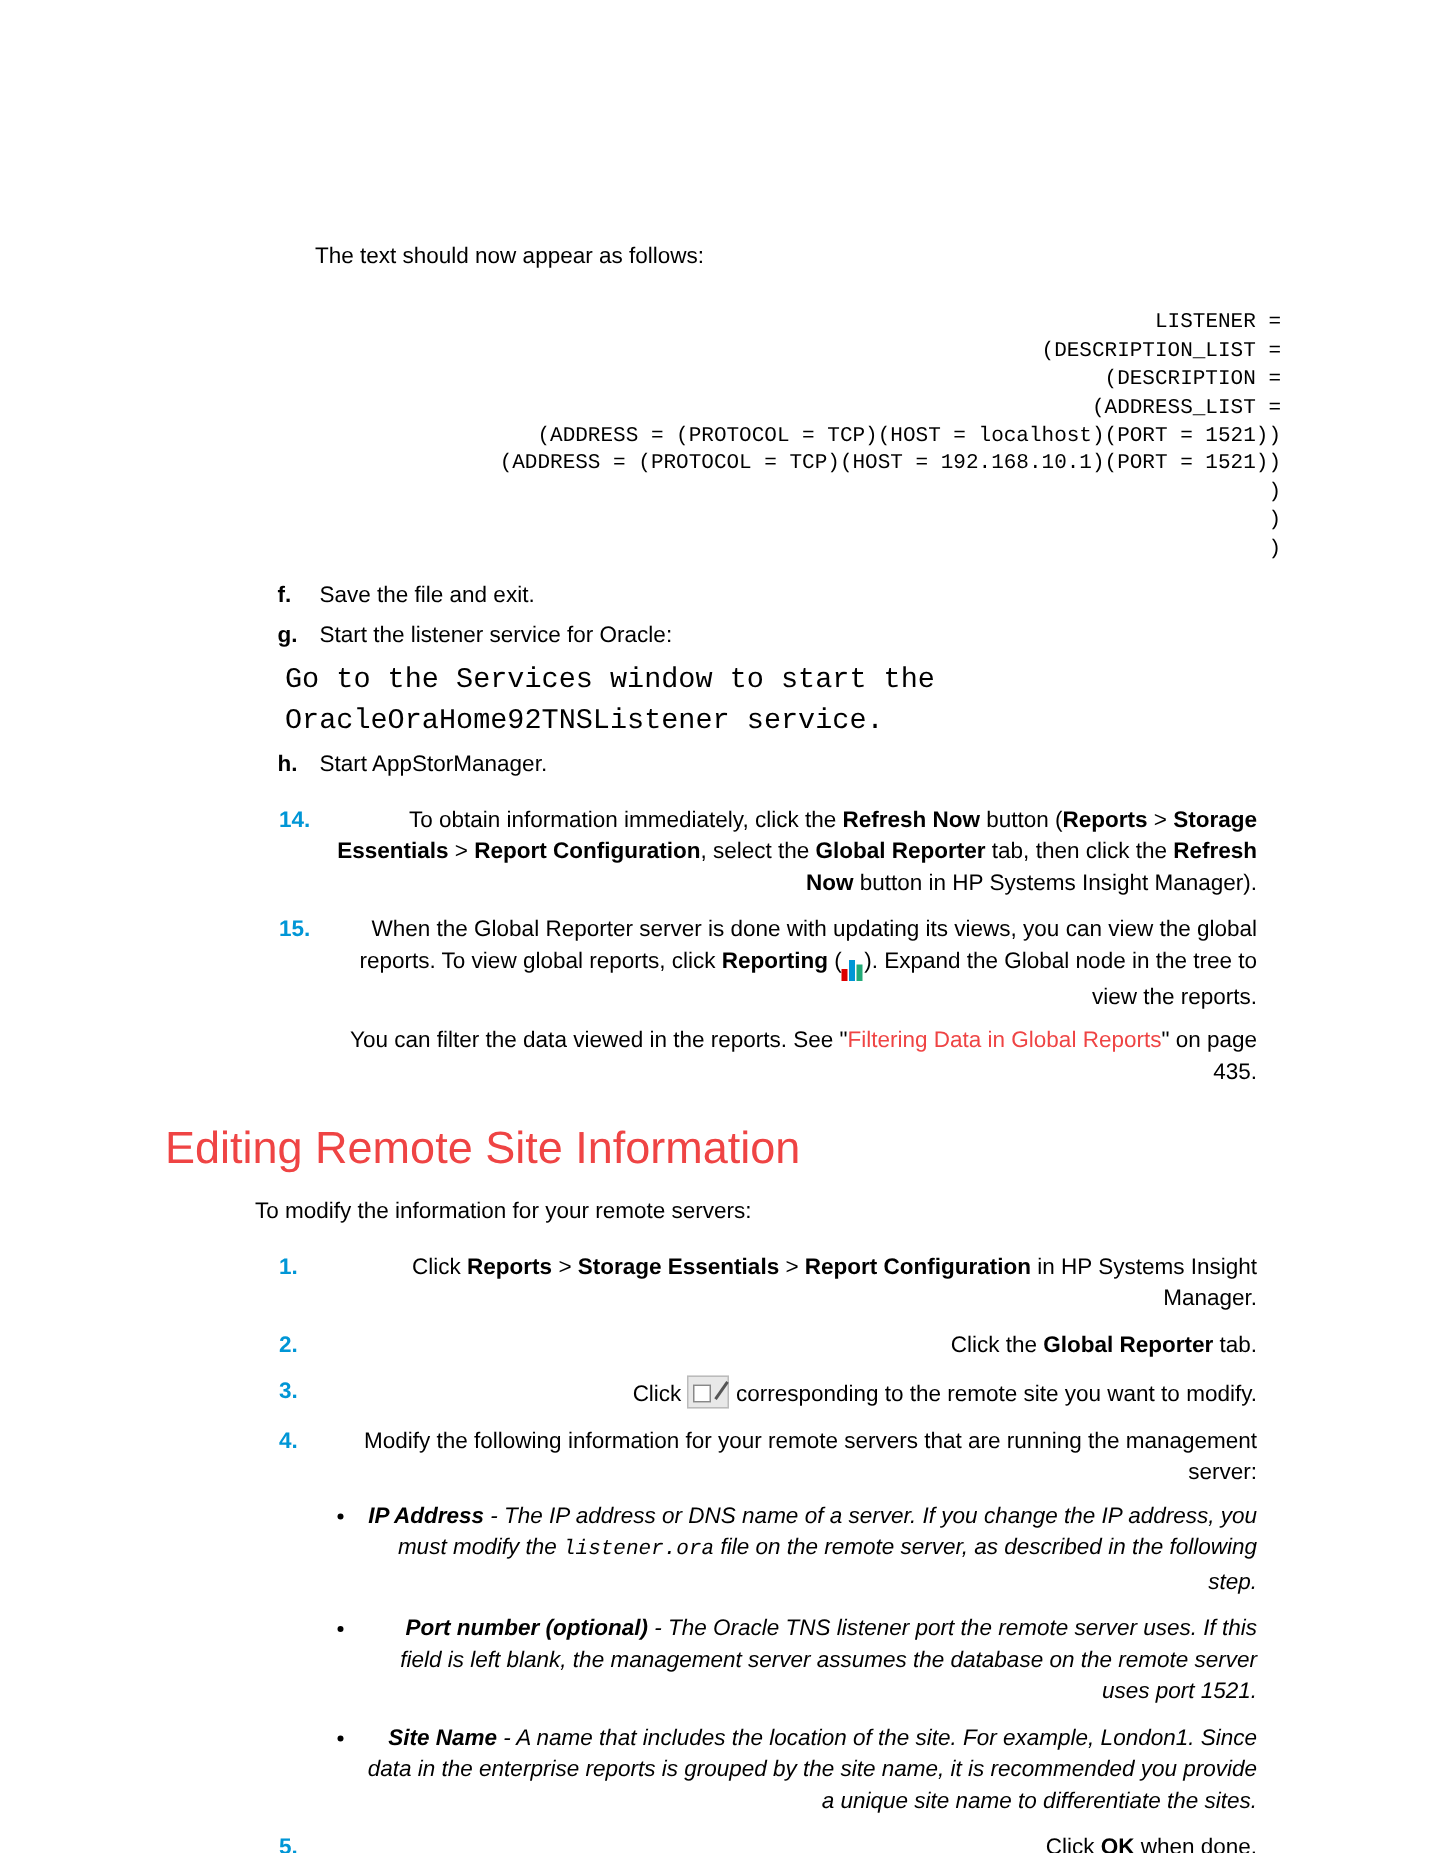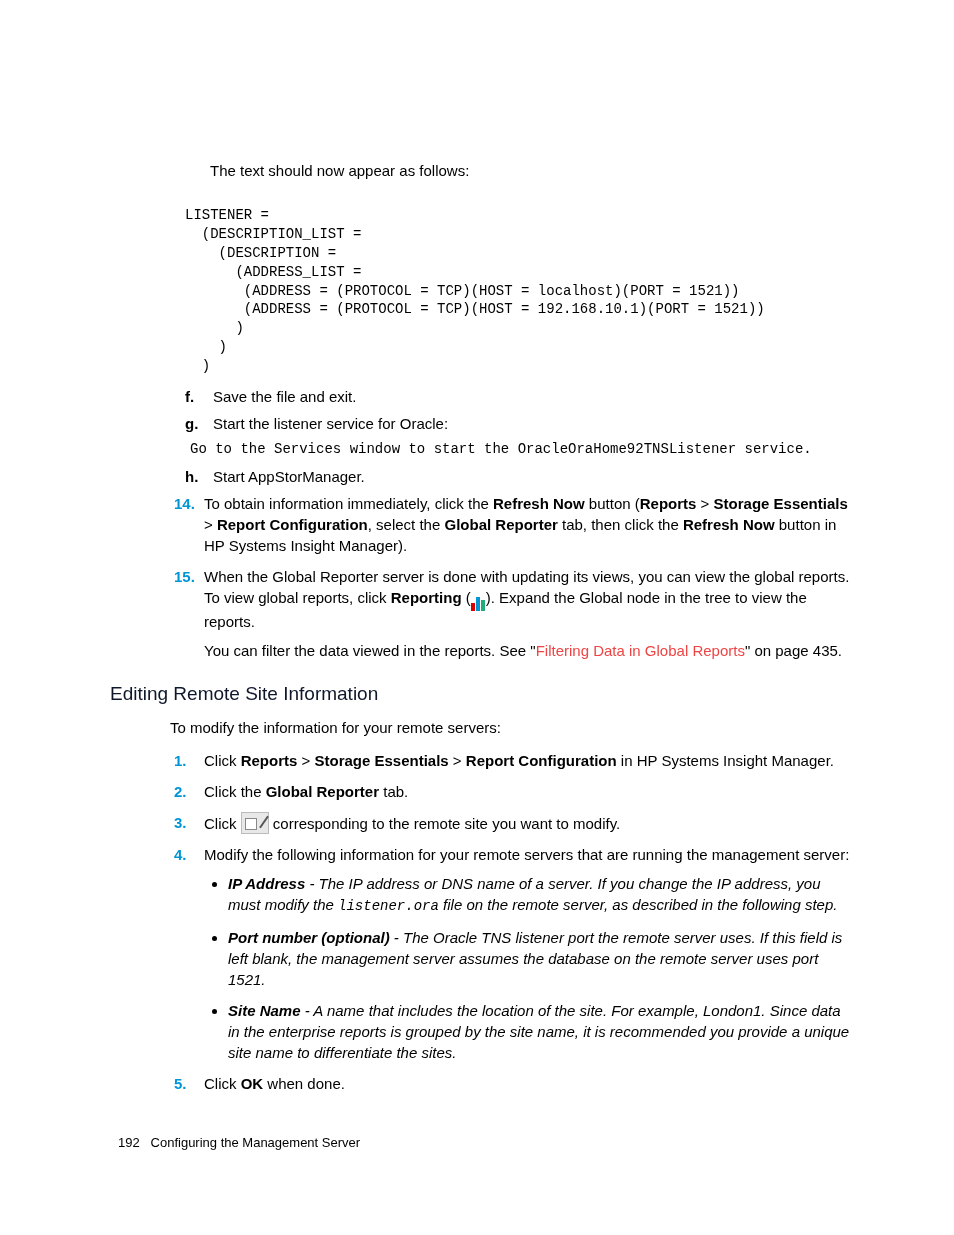--- a/index.html
+++ b/index.html
@@ -21,63 +21,65 @@
   .intro-line {
     margin-left: 40px;
     margin-bottom: 25px;
   }
   pre.code {
     font-family: "Courier New", monospace;
     font-size: 14px;
     white-space: pre;
     margin: 0 0 10px 15px;
     line-height: 1.35;
+    text-align: right;
   }
   .sub-ol {
     list-style: none;
     padding: 0;
     margin: 0 0 0 15px;
   }
   .sub-ol > li {
     margin-bottom: 6px;
     position: relative;
     padding-left: 28px;
   }
   .sub-ol > li > .marker {
     position: absolute;
     left: 0;
     font-weight: bold;
   }
   .mono-line {
     font-family: "Courier New", monospace;
-    font-size: 14px;
+    font-size: 19px;
     margin: 4px 0 6px 20px;
   }
   .num-ol {
     list-style: none;
     padding: 0;
-    margin: 4px;
+    margin: 16px;
+    text-align: right;
   }
   .num-ol > li {
     position: relative;
     padding-left: 30px;
     margin-bottom: 10px;
   }
   .num-ol > li > .num {
     position: absolute;
     left: 0;
     color: #0096D6;
     font-weight: bold;
   }
   .bold { font-weight: bold; }
   .link { color: #ef4444; }
   h2.section {
-    color: #0f172a;
+    color: #ef4444;
     font-weight: normal;
-    font-size: 19px;
+    font-size: 30px;
     margin: 20px 0 10px -60px;
   }
   .bullet-ul {
     list-style: disc;
     padding-left: 24px;
     margin: 8px 0 0 0;
     font-style: italic;
   }
   .bullet-ul > li {
     margin-bottom: 10px;

